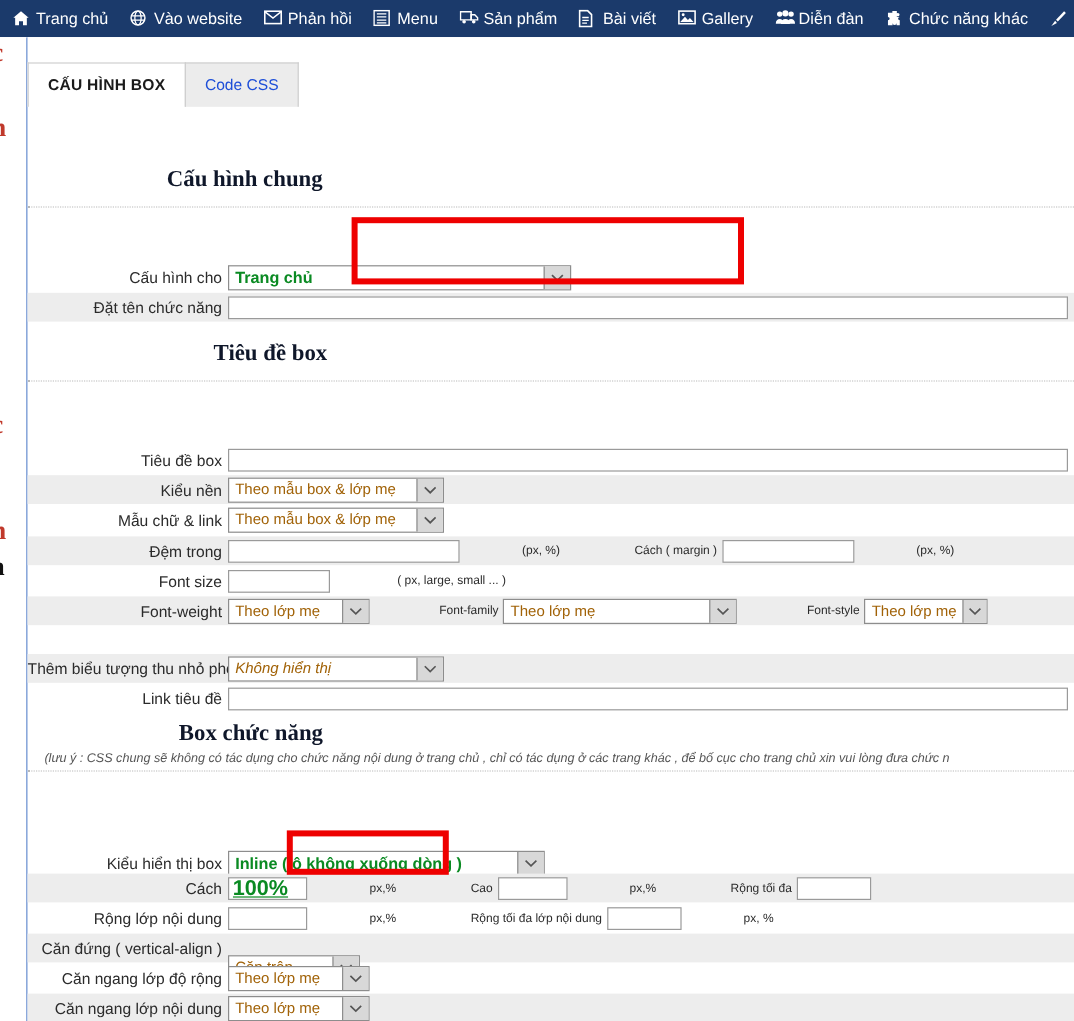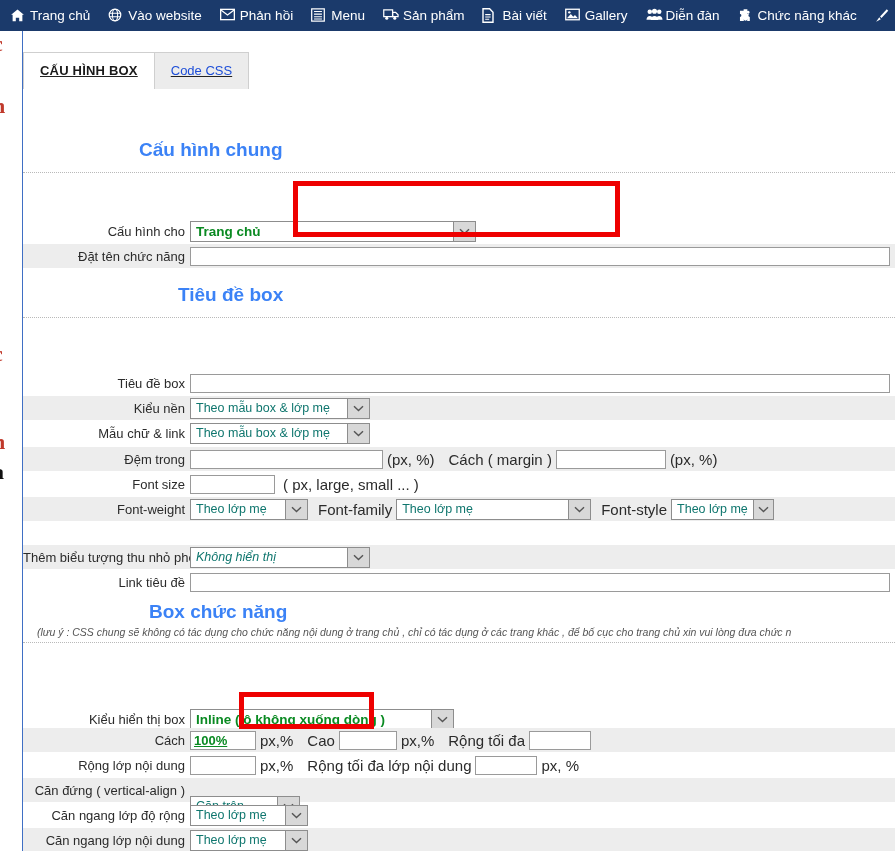--- a/index.html
+++ b/index.html
@@ -41,75 +41,75 @@
     white-space:nowrap;
   }
   .ghost.dark{color:#111;}
   .content{
     position:absolute;left:23px;top:0;width:872px;height:820px;
     background:#ffffff;
   }
   
   .tabs{
     position:absolute;left:0;top:21px;height:37px;
-    display:flex;align-items:flex-end;text-decoration:underline;
+    display:flex;align-items:flex-end;
   }
   .tab{
     height:36px;line-height:36px;padding:0 16px;
     border:1px solid #cfcfcf;border-bottom:none;
     background:#ececec;color:#1d4ed8;font-size:13px;cursor:pointer;
     margin-right:-1px;
   }
   .tab.active{
     background:#ffffff;color:#1a1a1a;font-weight:bold;font-size:13px;
     letter-spacing:.2px;
   }
   
   .sect{
     position:absolute;left:0;width:872px;
   }
   .sect-title{
-    font-size:19px;font-weight:bold;color:#3b82f6;
-    font-family:Liberation Sans, sans-serif;
+    font-size:19px;font-weight:bold;color:#0f172a;
+    font-family:Liberation Serif, serif;
   }
   .sect-rule{
     border-bottom:1px dotted #b9b9b9;height:0;width:100%;
   }
   .sect-note{
     font-size:10.5px;font-style:italic;color:#555;
     white-space:nowrap;overflow:hidden;
   }
   
   .row{
     position:absolute;left:0;width:872px;height:24px;
     display:flex;align-items:center;
   }
   .row.alt{background:#ededed;}
   .row .lbl{
     width:167px;min-width:167px;text-align:right;padding-right:5px;
     font-size:13px;color:#2b2b2b;white-space:nowrap;overflow:hidden;
     box-sizing:border-box;
   }
-  .unit{font-size:15px;color:#2b2b2b;padding:0 4px;white-space:nowrap;}
+  .unit{font-size:10px;color:#2b2b2b;padding:0 4px;white-space:nowrap;margin-left:48px;}
   .unit.pad{padding-left:10px;}
   input.txt{
     height:19px;border:1px solid #9a9a9a;background:#fff;
     font-family:"Liberation Sans","DejaVu Sans",sans-serif;
     font-size:12.5px;color:#111;padding:0 3px;box-sizing:border-box;
     outline:none;
   }
-  input.green{color:#0a8a22;font-weight:bold;font-size:13px;text-decoration:underline;}
+  input.green{color:#0a8a22;font-weight:bold;font-size:18px;text-decoration:underline;}
   .sel{
     height:21px;display:inline-flex;align-items:stretch;
     border:1px solid #8d8d8d;background:#fff;box-sizing:border-box;
     cursor:pointer;
   }
   .sel .val{
     padding:0 5px;display:flex;align-items:center;
-    font-size:12.5px;color:#0f766e;white-space:nowrap;
+    font-size:12.5px;color:#a16207;white-space:nowrap;
   }
   .sel .val.green{color:#0a8a22;font-weight:bold;font-size:13.5px;}
   .sel .arw{
     width:21px;display:flex;align-items:center;justify-content:center;
     background:#d8d8d8;border-left:1px solid #8d8d8d;
   }
   .sel .arw svg{display:block;}
   
   .redbox{
     position:absolute;border:5px solid #ee0000;box-sizing:border-box;

